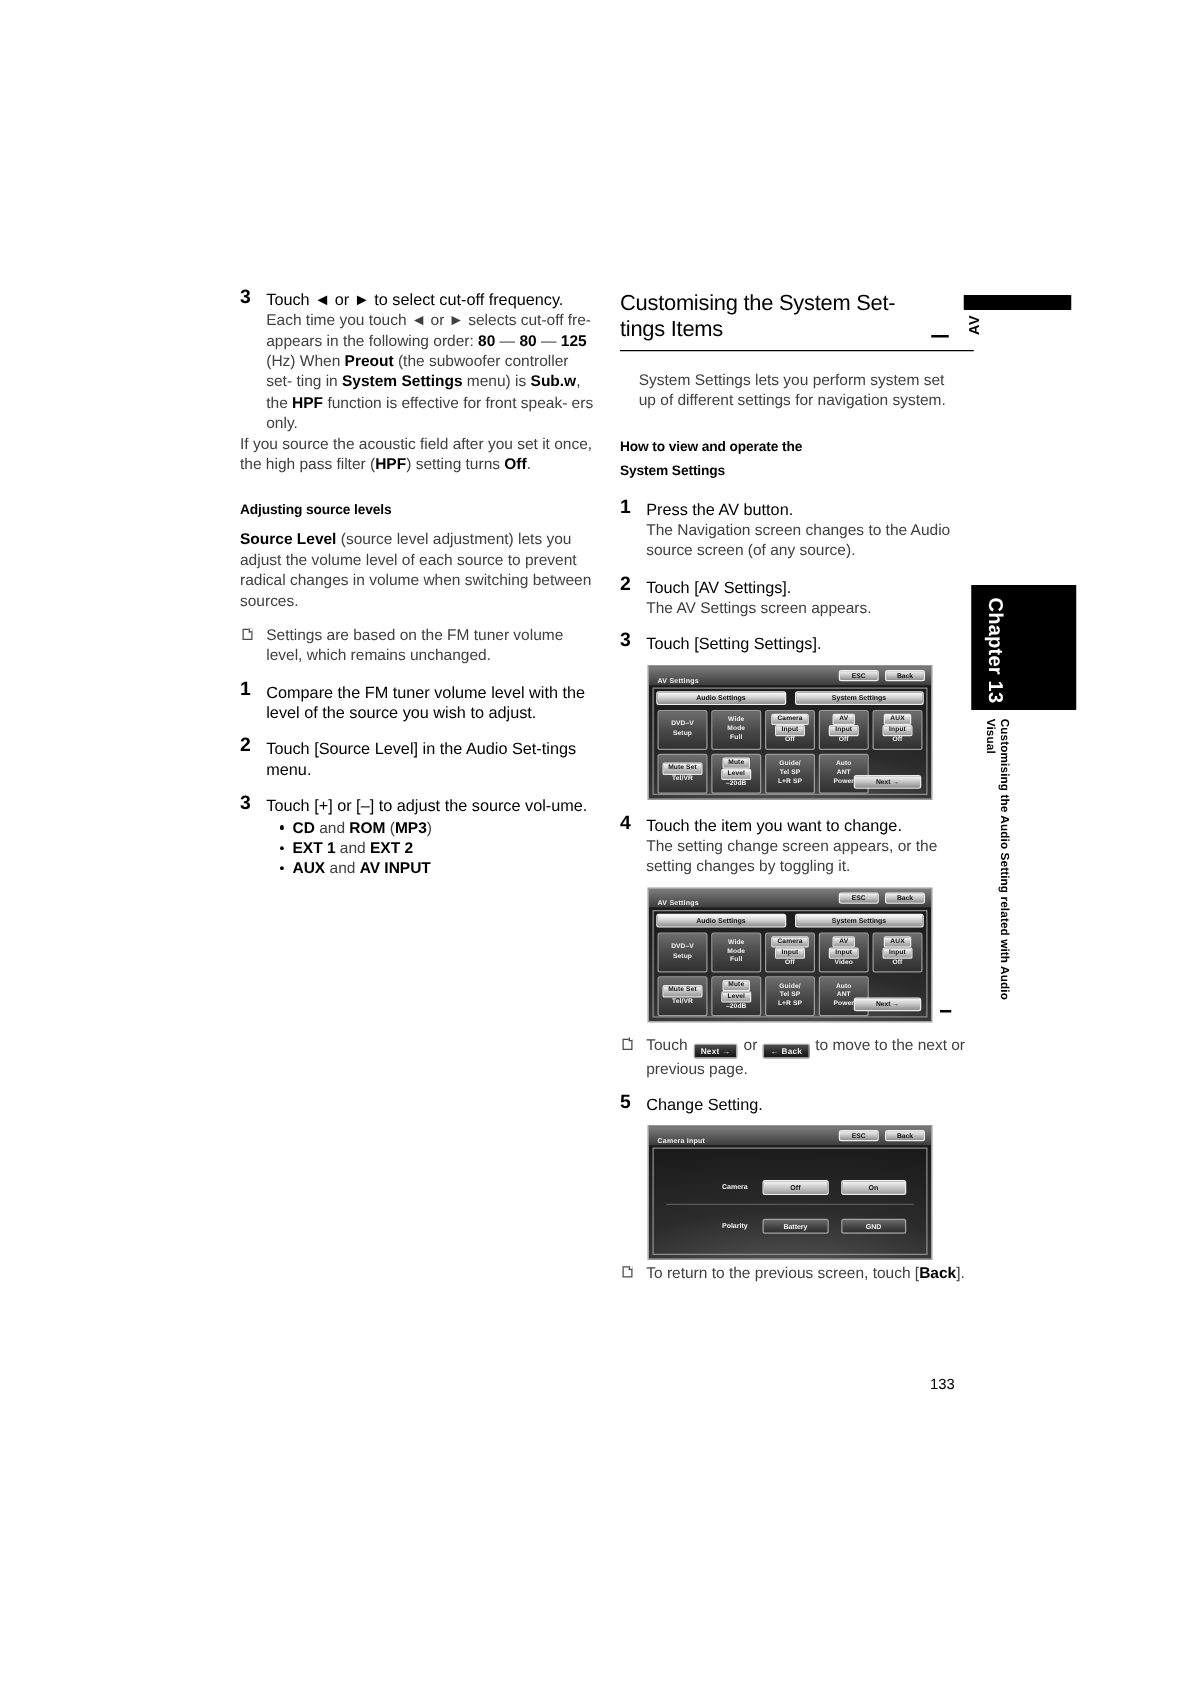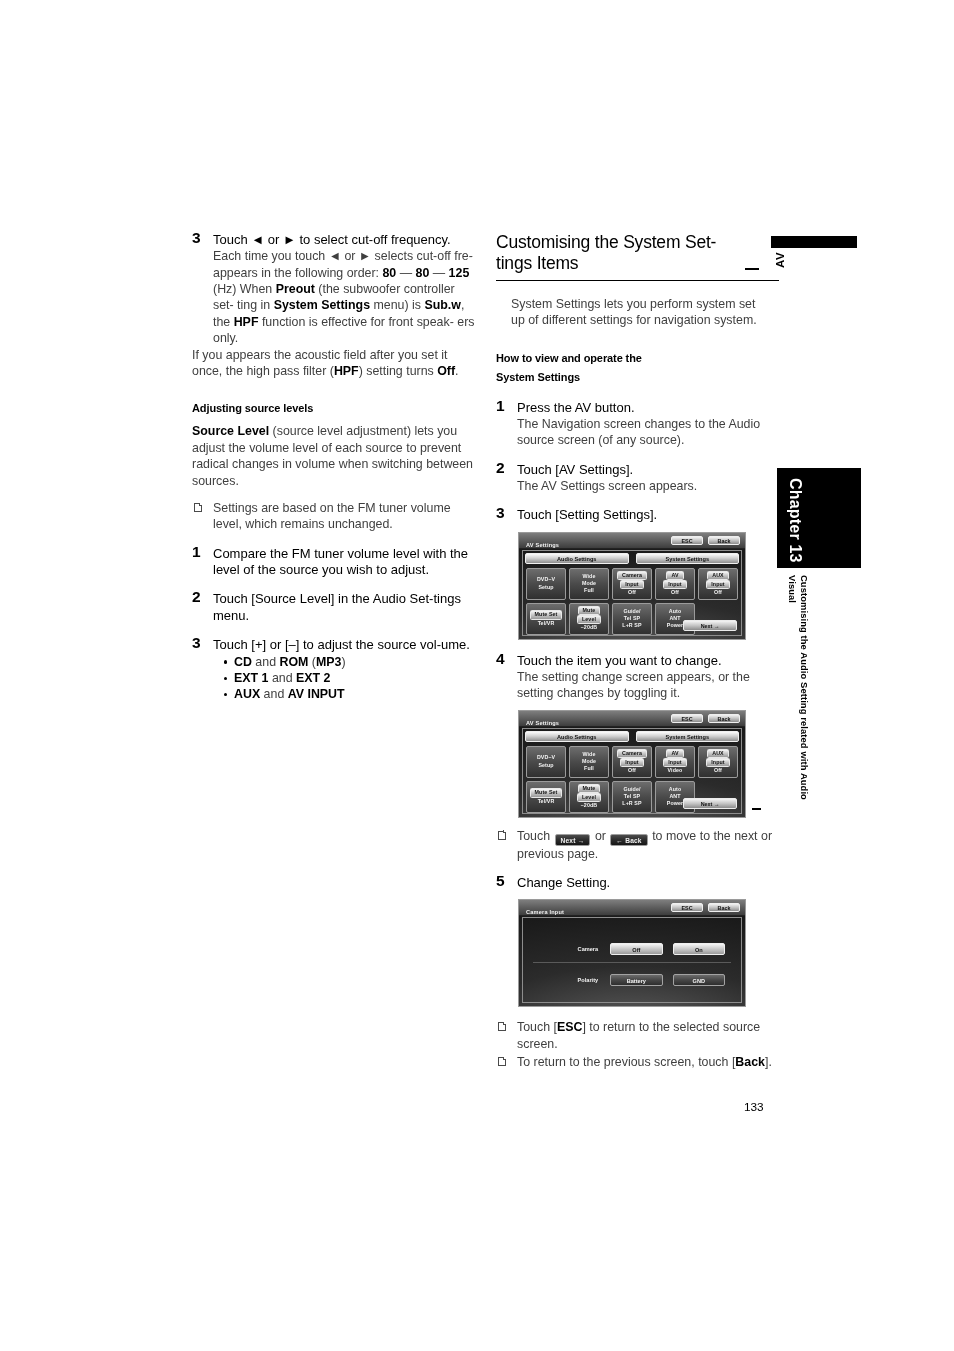--- a/index.html
+++ b/index.html
@@ -420,21 +420,21 @@
         <span>appears in the following order:</span>
         <span class="b">80</span><span> — </span><span class="b">80</span><span> — </span><span class="b">125</span><span> (Hz)</span>
         <span>When </span><span class="b">Preout</span><span> (the subwoofer controller set-</span>
         <span>ting in </span><span class="b">System Settings</span><span> menu) is </span><span class="b">Sub.w</span><span>,</span>
         <span>the </span><span class="b">HPF</span><span> function is effective for front speak-</span>
         <span>ers only.</span>
       </span>
     </div>
 
     <div class="flow" style="margin-top:0">
-      <span>If you appears the acoustic field after you set it</span>
+      <span>If you source the acoustic field after you set it</span>
       <span>once, the high pass filter (</span><span class="b">HPF</span><span>) setting turns </span><span class="b">Off</span><span>.</span>
     </div>
 
     <h2 class="sub-title">Adjusting source levels</h2>
 
     <p style="margin:0"><span class="b">Source Level</span><span> (source level adjustment) lets you adjust the volume level of each source to prevent radical changes in volume when switching between sources.</span></p>
 
     <div class="note">
       <span class="marker"></span>
       <span>Settings are based on the FM tuner volume level, which remains unchanged.</span>
@@ -639,24 +639,20 @@
         <span class="cbtn light">On</span>
       </div>
       <div class="divider"></div>
       <div class="crow r2">
         <span class="clabel">Polarity</span>
         <span class="cbtn dark">Battery</span>
         <span class="cbtn dark">GND</span>
       </div>
     </div>
 
-    <div class="note" style="margin-top:12px">
-      <span class="marker"></span>
-      <span><span>Touch [</span><span class="b">ESC</span><span>] to return to the selected source screen.</span></span>
-    </div>
 
     <div class="note note-tight">
       <span class="marker"></span>
       <span><span>To return to the previous screen, touch [</span><span class="b">Back</span><span>].</span></span>
     </div>
   </div>
 
   <div class="av-bar"></div>
   <div class="av-tick"></div>
   <div class="av-label">AV</div>

